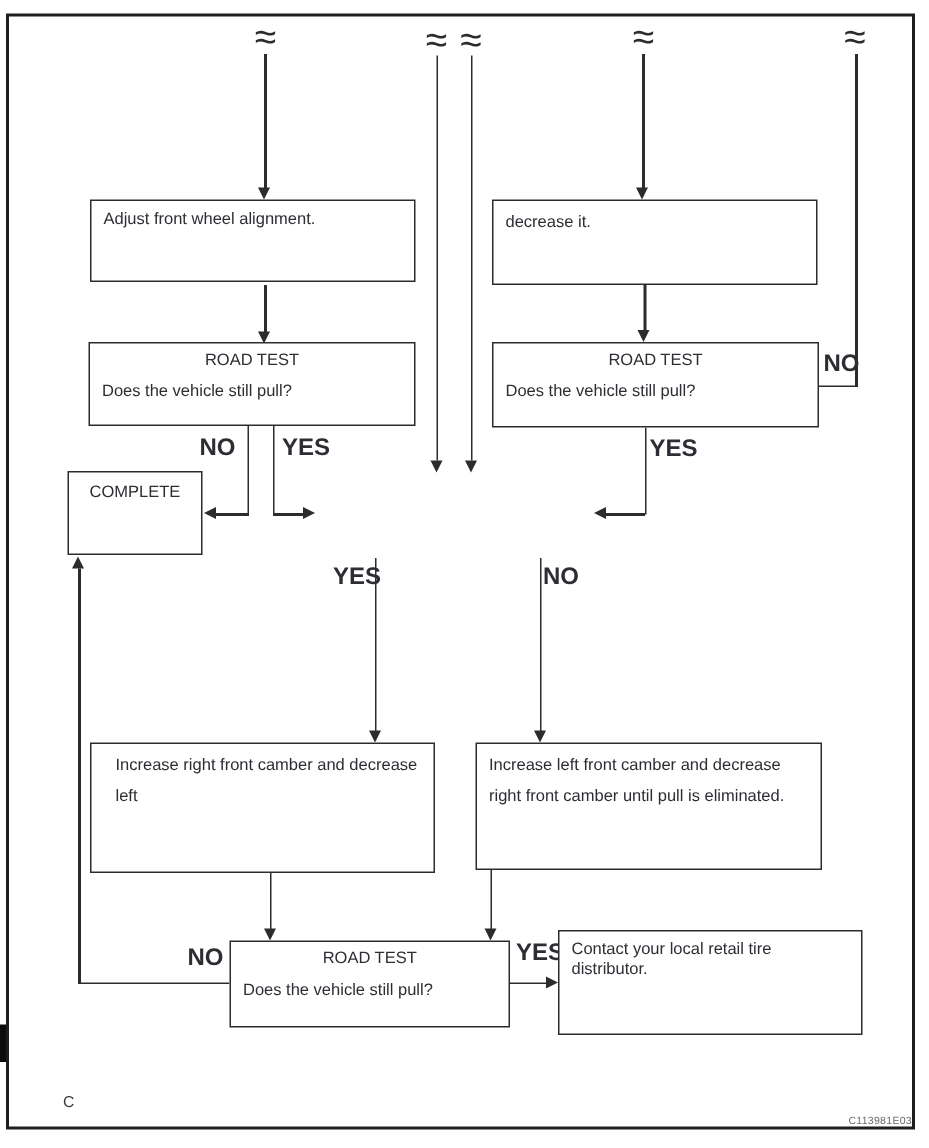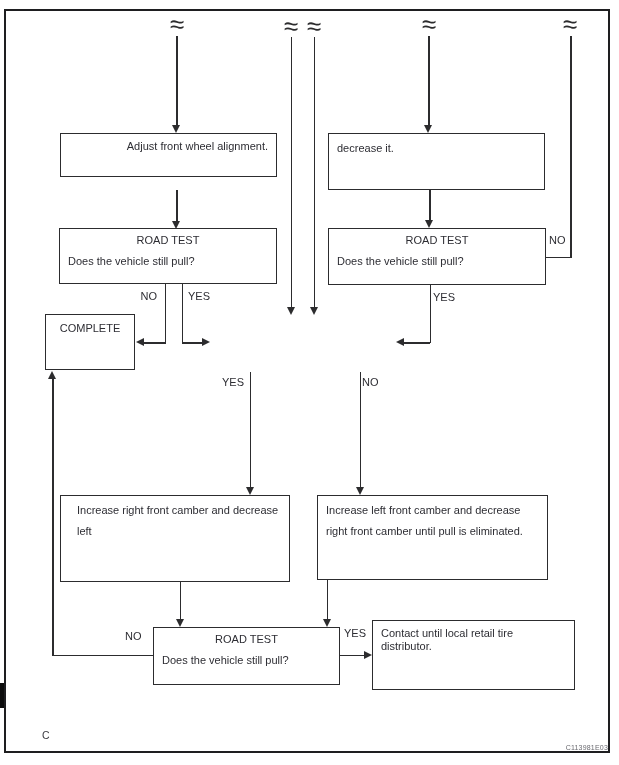--- a/index.html
+++ b/index.html
@@ -14,21 +14,21 @@
   .two-line{padding:4px 8px;line-height:21px;}
   .rt-title{text-align:center;margin-top:5px;}
   .rt-q{margin-top:8px;margin-left:8px;}
   .center-text{text-align:center;margin-top:7px;}
   .vline{position:absolute;width:1.5px;background:#2c2c2e;}
   .hline{position:absolute;height:1.5px;background:#2c2c2e;}
   .arr-d{position:absolute;width:0;height:0;border-left:4.5px solid transparent;border-right:4.5px solid transparent;border-top:8px solid #2c2c2e;}
   .arr-u{position:absolute;width:0;height:0;border-left:4.5px solid transparent;border-right:4.5px solid transparent;border-bottom:8px solid #2c2c2e;}
   .arr-l{position:absolute;width:0;height:0;border-top:4.5px solid transparent;border-bottom:4.5px solid transparent;border-right:8px solid #2c2c2e;}
   .arr-r{position:absolute;width:0;height:0;border-top:4.5px solid transparent;border-bottom:4.5px solid transparent;border-left:8px solid #2c2c2e;}
-  .lbl{position:absolute;font-size:11px;color:#2d2d33;white-space:nowrap;}
+  .lbl{position:absolute;font-size:16px;color:#2d2d33;white-space:nowrap;font-weight:bold;}
   .brk{position:absolute;width:30px;text-align:center;font-size:26px;line-height:26px;color:#2c2c2e;}
   .footer-letter{position:absolute;left:42px;top:729px;font-size:10.5px;color:#3a3a40;}
   .figure-code{position:absolute;left:550px;top:744px;width:58px;text-align:right;font-size:7px;color:#6a6a70;letter-spacing:0.2px;}
 </style>
 </head>
 <body>
 
 <div id="page">
   <div class="page-border"></div>
   <div class="spine-mark"></div>
@@ -92,21 +92,21 @@
 
   <div class="lbl" style="left:129px;top:290px;width:28px;text-align:right;">NO</div>
   <div class="lbl" style="left:188px;top:290px;">YES</div>
   <div class="lbl" style="left:549px;top:234px;">NO</div>
   <div class="lbl" style="left:433px;top:291px;">YES</div>
   <div class="lbl" style="left:222px;top:376px;">YES</div>
   <div class="lbl" style="left:362px;top:376px;">NO</div>
   <div class="lbl" style="left:125px;top:630px;width:28px;text-align:left;">NO</div>
   <div class="lbl" style="left:344px;top:627px;">YES</div>
 
-  <div class="box" style="left:60px;top:133px;width:217px;height:44px;text-align:right;">
+  <div class="box" style="left:60px;top:133px;width:217px;height:55px;">
     <div class="pad">Adjust front wheel alignment.</div>
   </div>
 
   <div class="box two-line" style="left:328px;top:133px;width:217px;height:57px;">
     <div>decrease it.</div>
   </div>
 
   <div class="box" style="left:59px;top:228px;width:218px;height:56px;">
     <div class="rt-title">ROAD TEST</div>
     <div class="rt-q">Does the vehicle still pull?</div>
@@ -130,18 +130,18 @@
     <div>Increase left front camber and decrease</div>
     <div>right front camber until pull is eliminated.</div>
   </div>
 
   <div class="box" style="left:153px;top:627px;width:187px;height:58px;">
     <div class="rt-title">ROAD TEST</div>
     <div class="rt-q">Does the vehicle still pull?</div>
   </div>
 
   <div class="box" style="left:372px;top:620px;width:203px;height:70px;">
-    <div class="pad">Contact until local retail tire distributor.</div>
+    <div class="pad">Contact your local retail tire distributor.</div>
   </div>
 
   <div class="footer-letter">C</div>
   <div class="figure-code">C113981E03</div>
 </div>
 
 </body></html>

